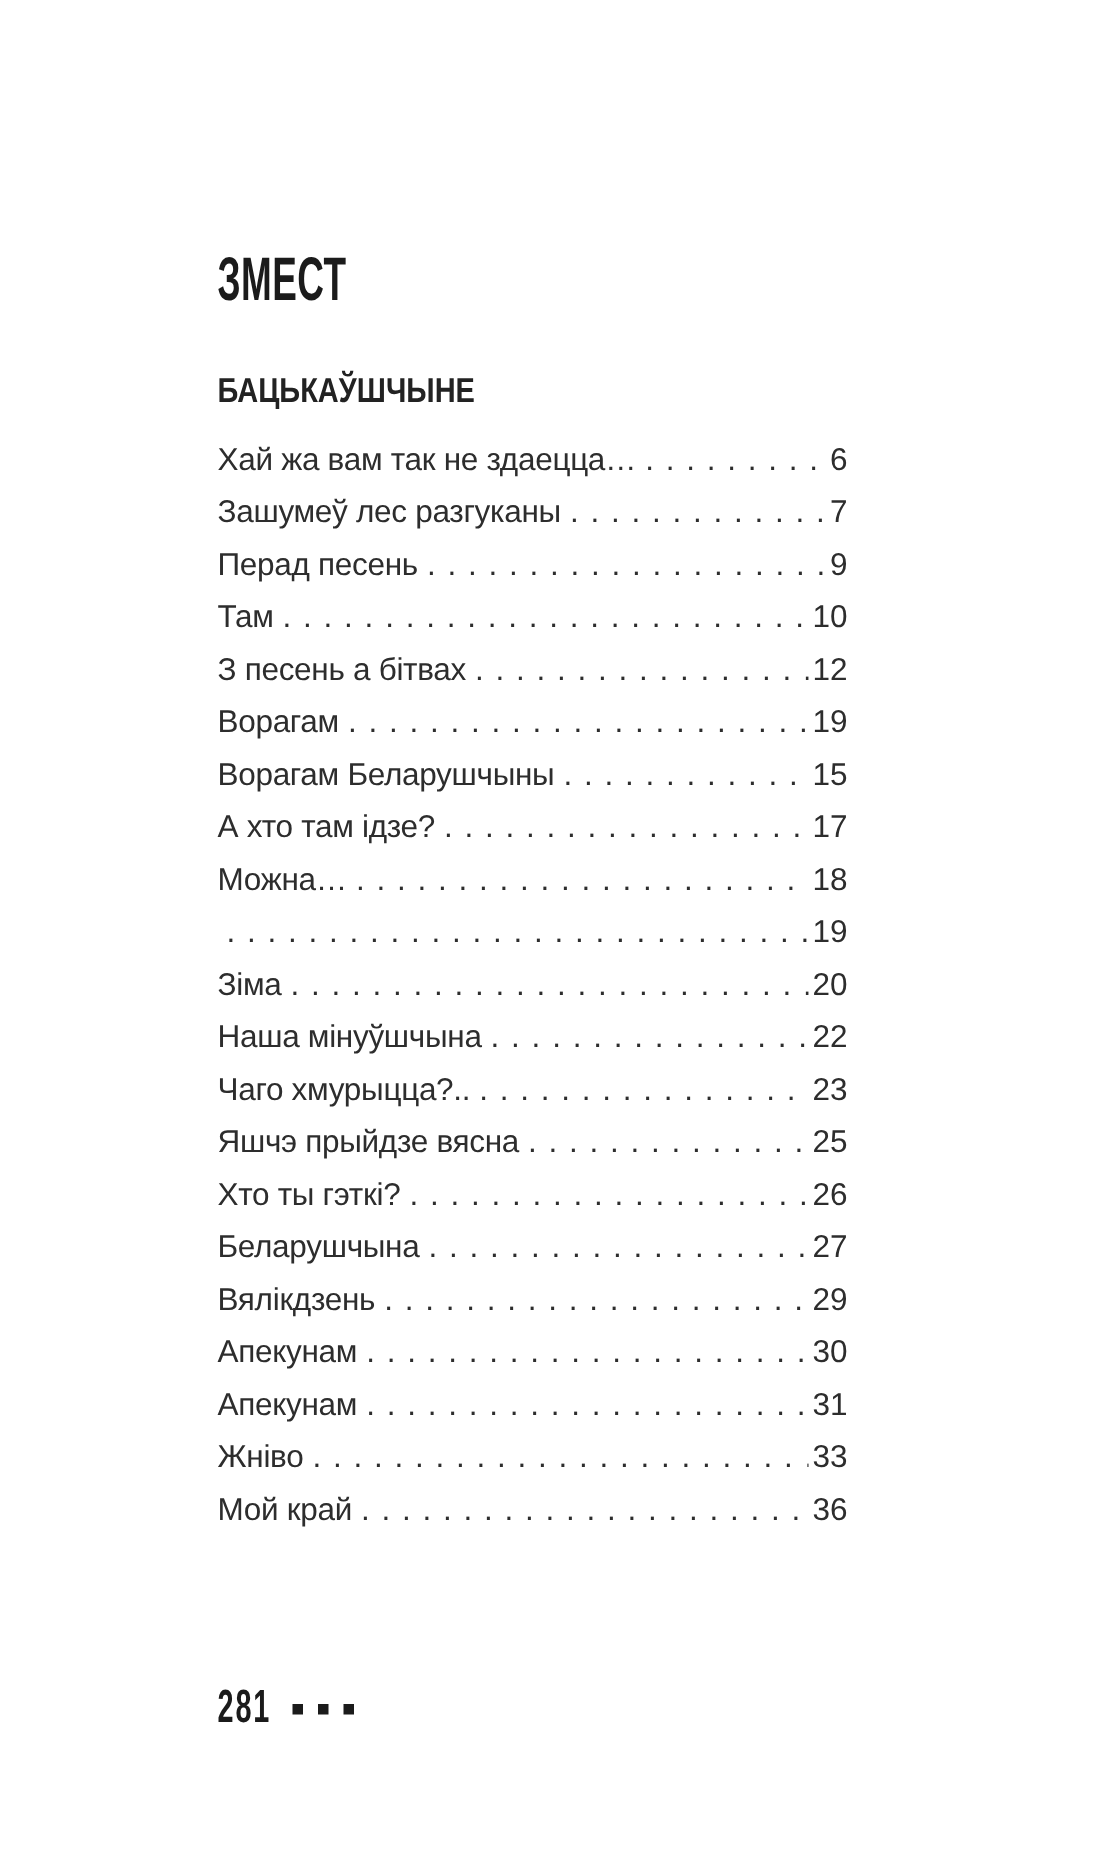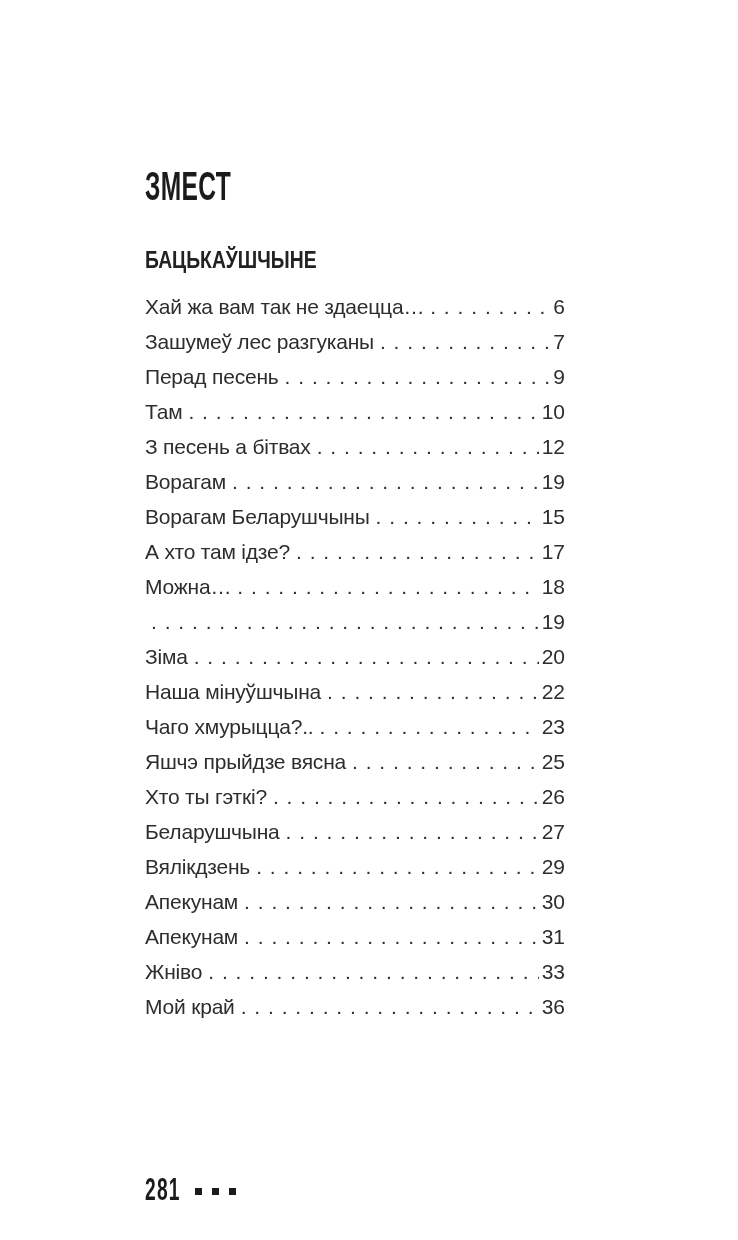--- a/index.html
+++ b/index.html
@@ -71,21 +71,21 @@
     letter-spacing: 1px;
     color: #2d2d2d;
   }
   .toc-page {
     flex: none;
     white-space: nowrap;
   }
   .footer {
     position: absolute;
     left: 145px;
-    top: 1174px;
+    top: 1122px;
     width: 200px;
     height: 34px;
     text-decoration: underline;
   }
   .footer-page-number {
     position: absolute;
     left: 0;
     top: 0;
     font-size: 31px;
     font-weight: bold;

